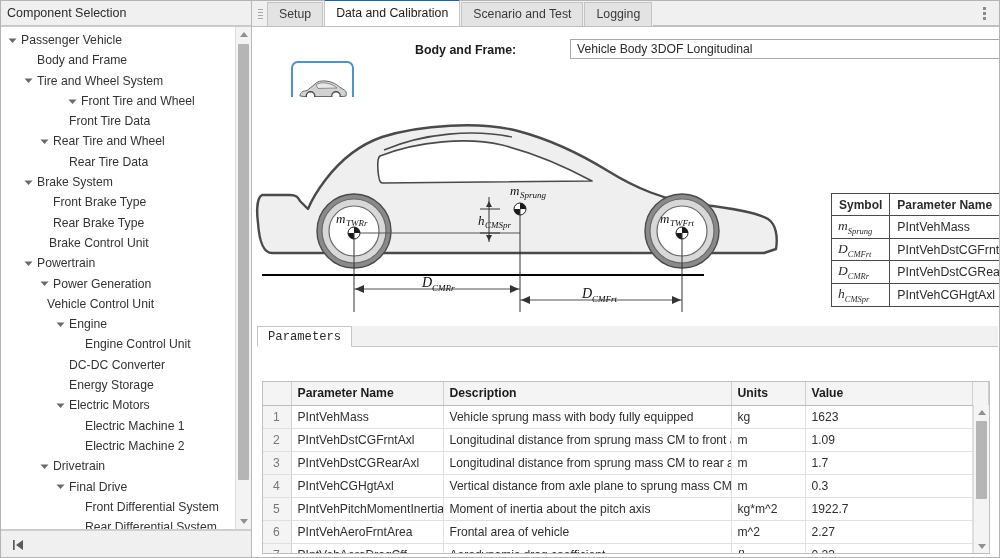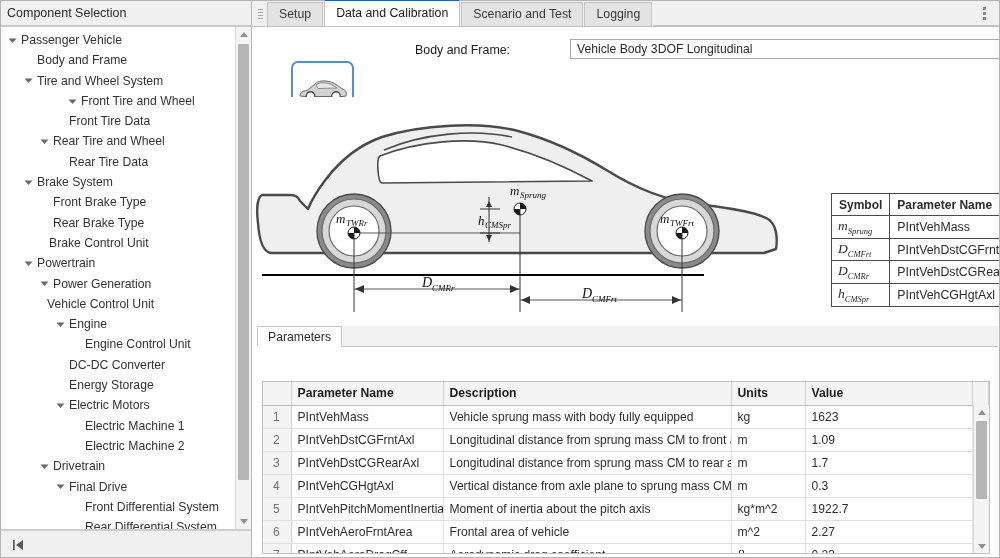--- a/index.html
+++ b/index.html
@@ -187,21 +187,21 @@
     border: 2px solid #4f90d0;
     border-radius: 7px;
     background: #ffffff;
     display: flex; align-items: center; justify-content: center;
     cursor: pointer;
   }
   .bf-label {
     position: absolute;
     left: 163px; top: 16px;
     font-size: 12.4px;
-    font-weight: normal;
+    font-weight: bold;
     color: #1c1c1c;
   }
   .bf-select {
     position: absolute;
     left: 270px; top: 12px;
     width: 469px; height: 20px;
     border: 1px solid #a8a8a8;
     background: #ffffff;
     font-size: 12.2px;
     color: #2b2b2b;
@@ -258,20 +258,21 @@
   .params-section {
     position: absolute;
     left: 5px; right: 2px;
     top: 326px; bottom: 4px;
   }
   .sub-tabbar {
     height: 21px;
     display: flex;
     align-items: flex-end;
     border-bottom: 1px solid #c4c4c4;
+    font-family: Liberation Mono, monospace;
   }
   .sub-tab {
     height: 21px;
     line-height: 20px;
     padding: 0 10px;
     font-size: 12.2px;
     background: #ffffff;
     border: 1px solid #c4c4c4;
     border-bottom: 1px solid #ffffff;
     color: #2b2b2b;

